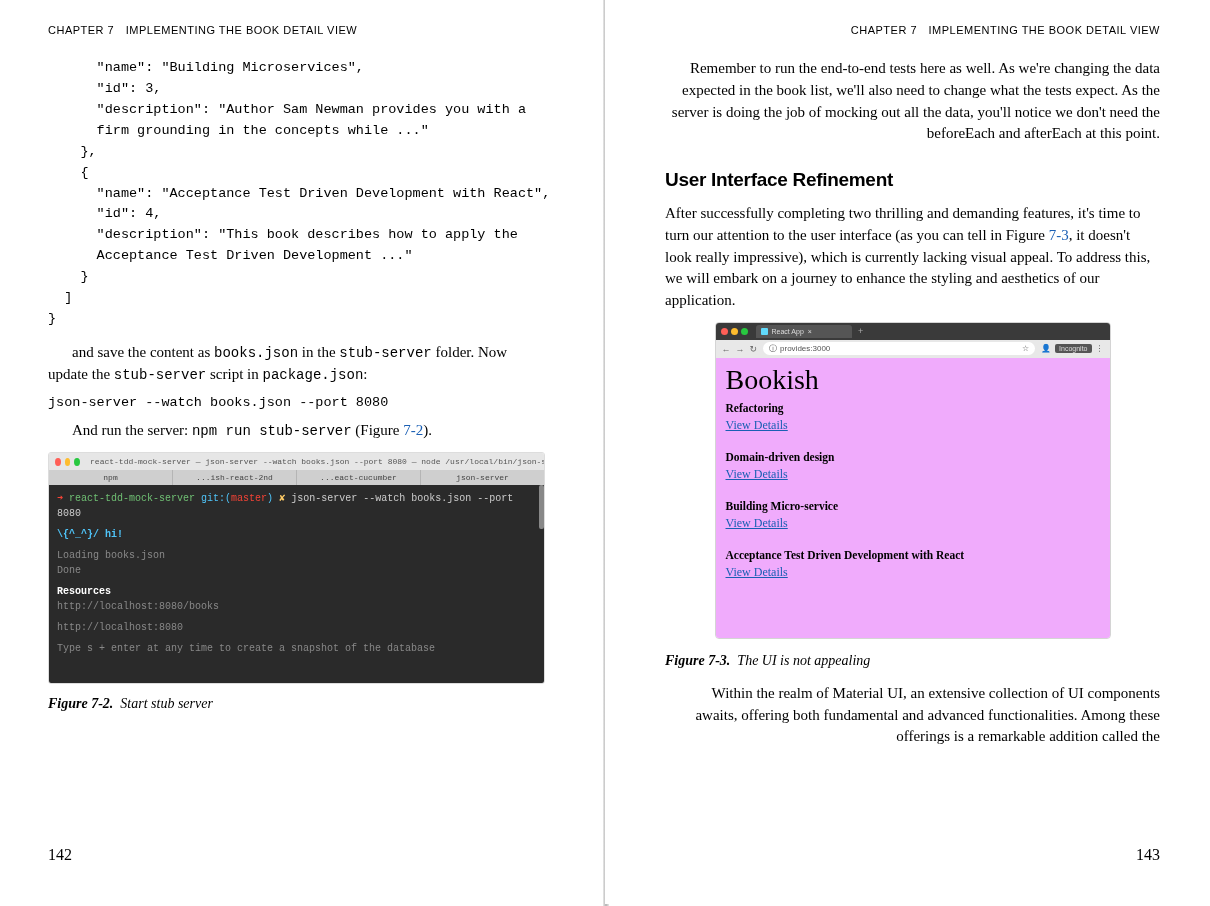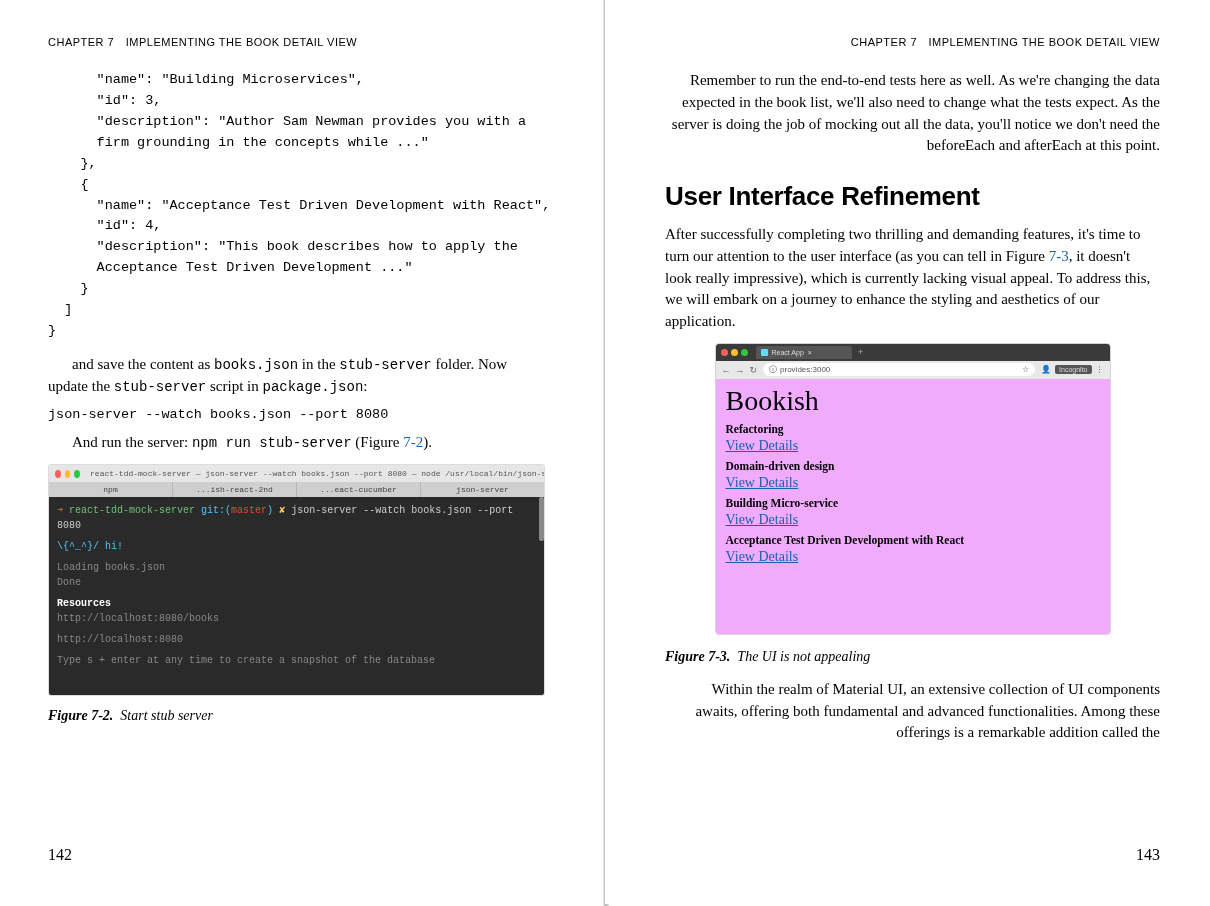--- a/index.html
+++ b/index.html
@@ -8,21 +8,21 @@
     background: #fff;
     width: 1210px;
     height: 906px;
     display: flex;
     position: relative;
     color: #000;
   }
   .page {
     width: 605px;
     height: 904px;
-    padding: 36px 50px 40px 50px;
+    padding: 24px 50px 40px 50px;
     position: relative;
     background: #fff;
   }
   .page-left { padding-left: 48px; padding-right: 60px; }
   .page-right { padding-left: 60px; padding-right: 50px; }
   .divider {
     position: absolute;
     left: 603px;
     top: 0;
     width: 6px;
@@ -100,40 +100,40 @@
     right: 0; top: 0;
     width: 5px; height: 44px;
     background: #888;
     border-radius: 2px;
   }
   .prompt-line .arrow { color: #f44336; }
   .prompt-line .path { color: #6fbf73; }
   .prompt-line .gitlabel { color: #4fc3f7; }
   .prompt-line .branch { color: #f44336; }
   .prompt-line .x { color: #ffcc66; }
-  .hi { color: #4fc3f7; }
+  .hi { color: #4fc3f7; font-weight: bold; }
   .dim { color: #888; }
   .bold { font-weight: bold; color: #fff; }
   .figure-caption {
     font-size: 14px;
     margin-top: 12px;
   }
   .figure-caption .fignum { font-weight: bold; font-style: italic; }
   .figure-caption .figtitle { font-style: italic; }
   .page-number {
     position: absolute;
     bottom: 40px;
     font-size: 16px;
   }
   .page-left .page-number { left: 48px; }
   .page-right .page-number { right: 50px; }
   h2.section-heading {
     font-family: Arial, Helvetica, sans-serif;
     font-weight: 800;
-    font-size: 26px;
+    font-size: 19px;
     margin: 24px 0 12px 0;
     letter-spacing: -0.3px;
   }
   .browser-window {
     margin-top: 10px;
     border: 1px solid #d4d4d4;
     border-radius: 4px;
     overflow: hidden;
     width: 396px;
     margin-left: auto;
@@ -185,21 +185,21 @@
     min-height: 255px;
     font-family: 'Times New Roman', serif;
   }
   .browser-content h1 {
     font-size: 28px;
     font-weight: normal;
     margin-bottom: 6px;
   }
   .book-entry { margin-bottom: 2px; }
   .book-title { font-weight: bold; font-size: 11.5px; margin-bottom: 1px; }
-  .book-link { color: #1a5fb4; font-size: 14px; text-decoration: underline; display: inline-block; margin-bottom: 4px; }
+  .book-link { color: #1a5fb4; font-size: 12px; text-decoration: underline; display: inline-block; margin-bottom: 16px; }
   .nav-ico { font-size: 9px; color: #666; }
 </style>
 </head>
 <body>
 
 <div class="page page-left">
   <div class="chapter-header">CHAPTER 7 IMPLEMENTING THE BOOK DETAIL VIEW</div>
 
   <div class="code-block">      "name": "Building Microservices",
       "id": 3,

